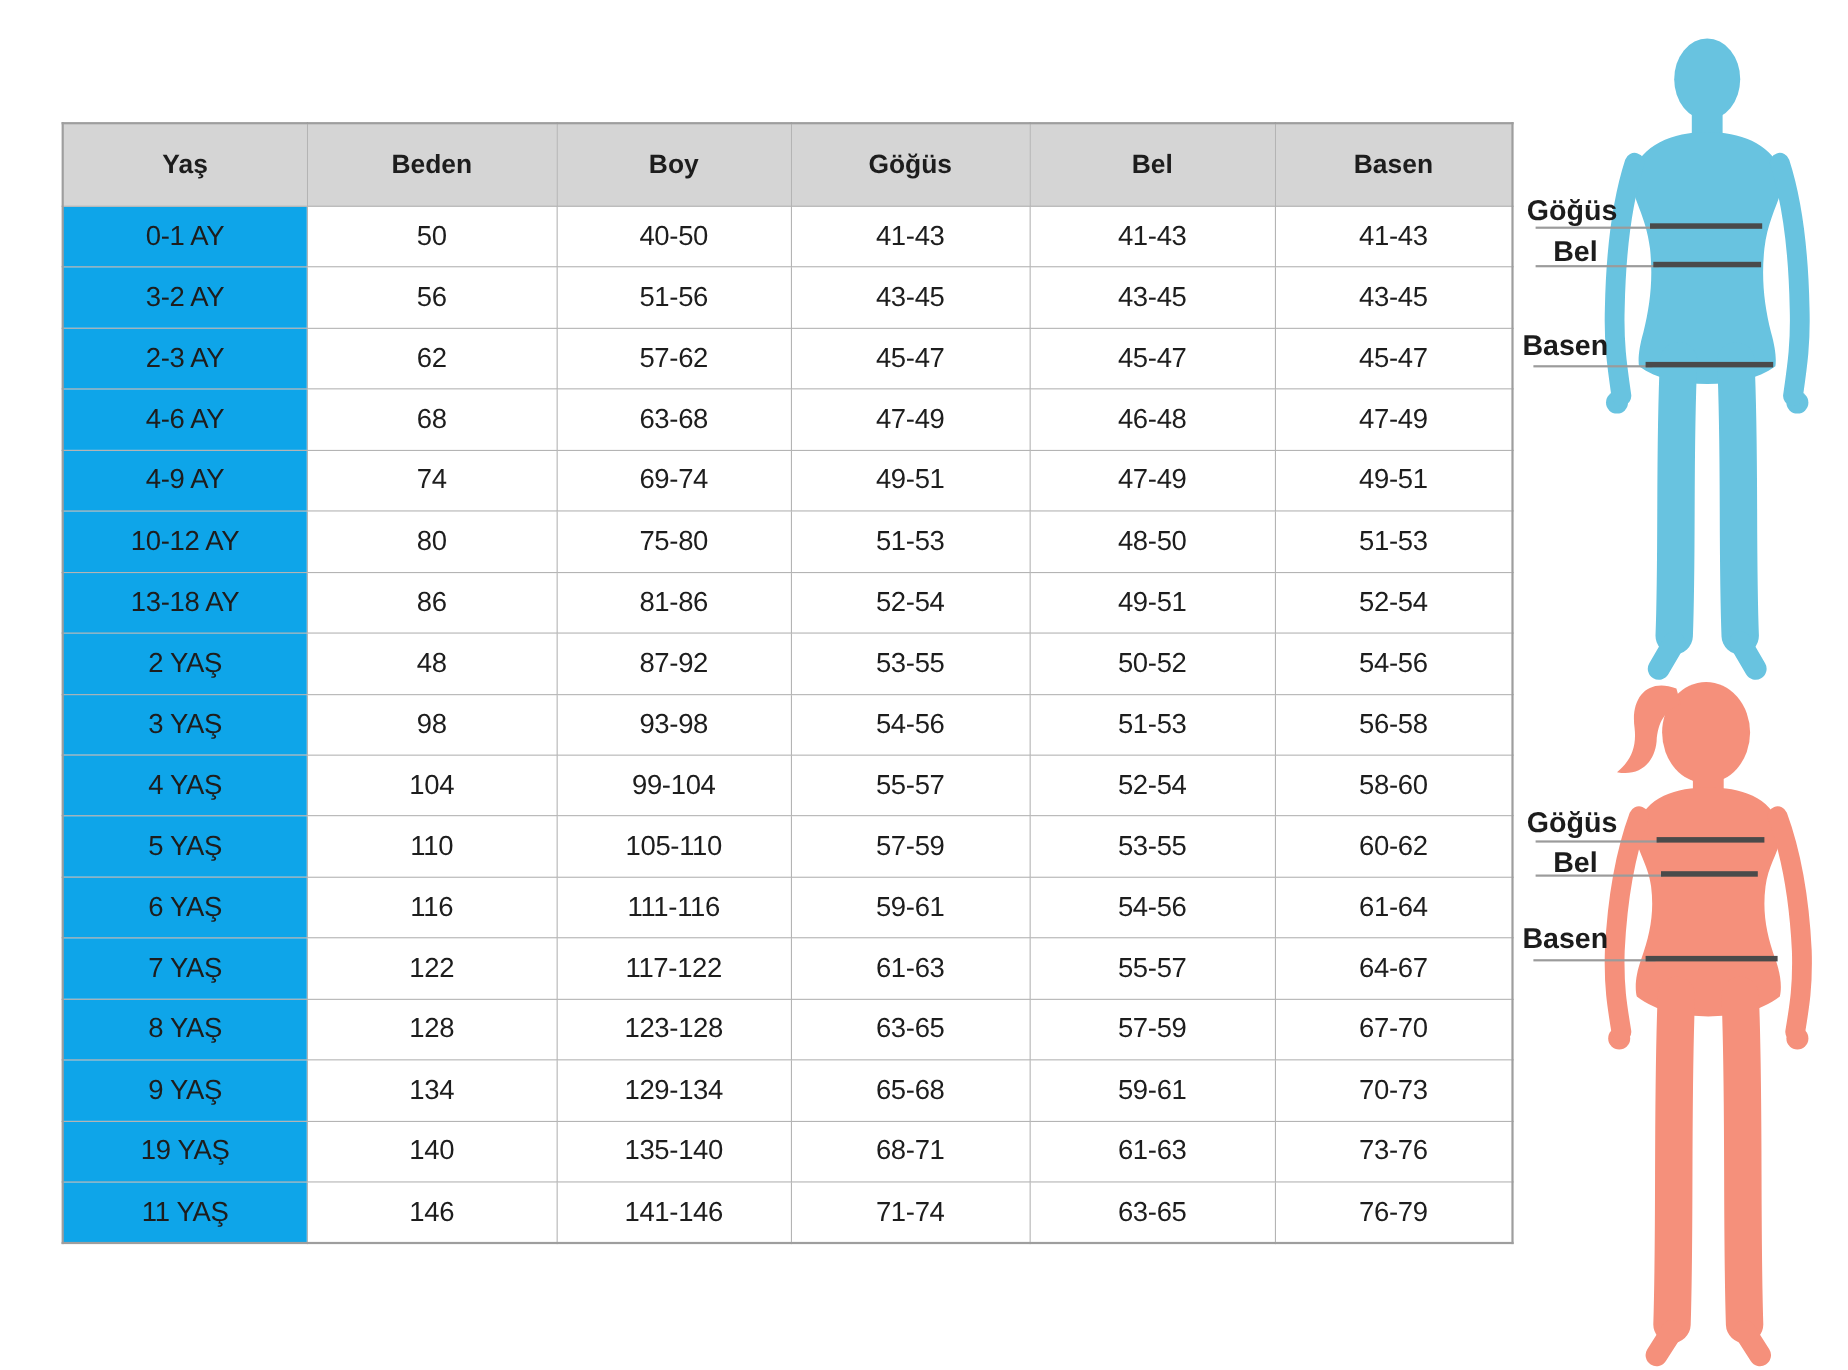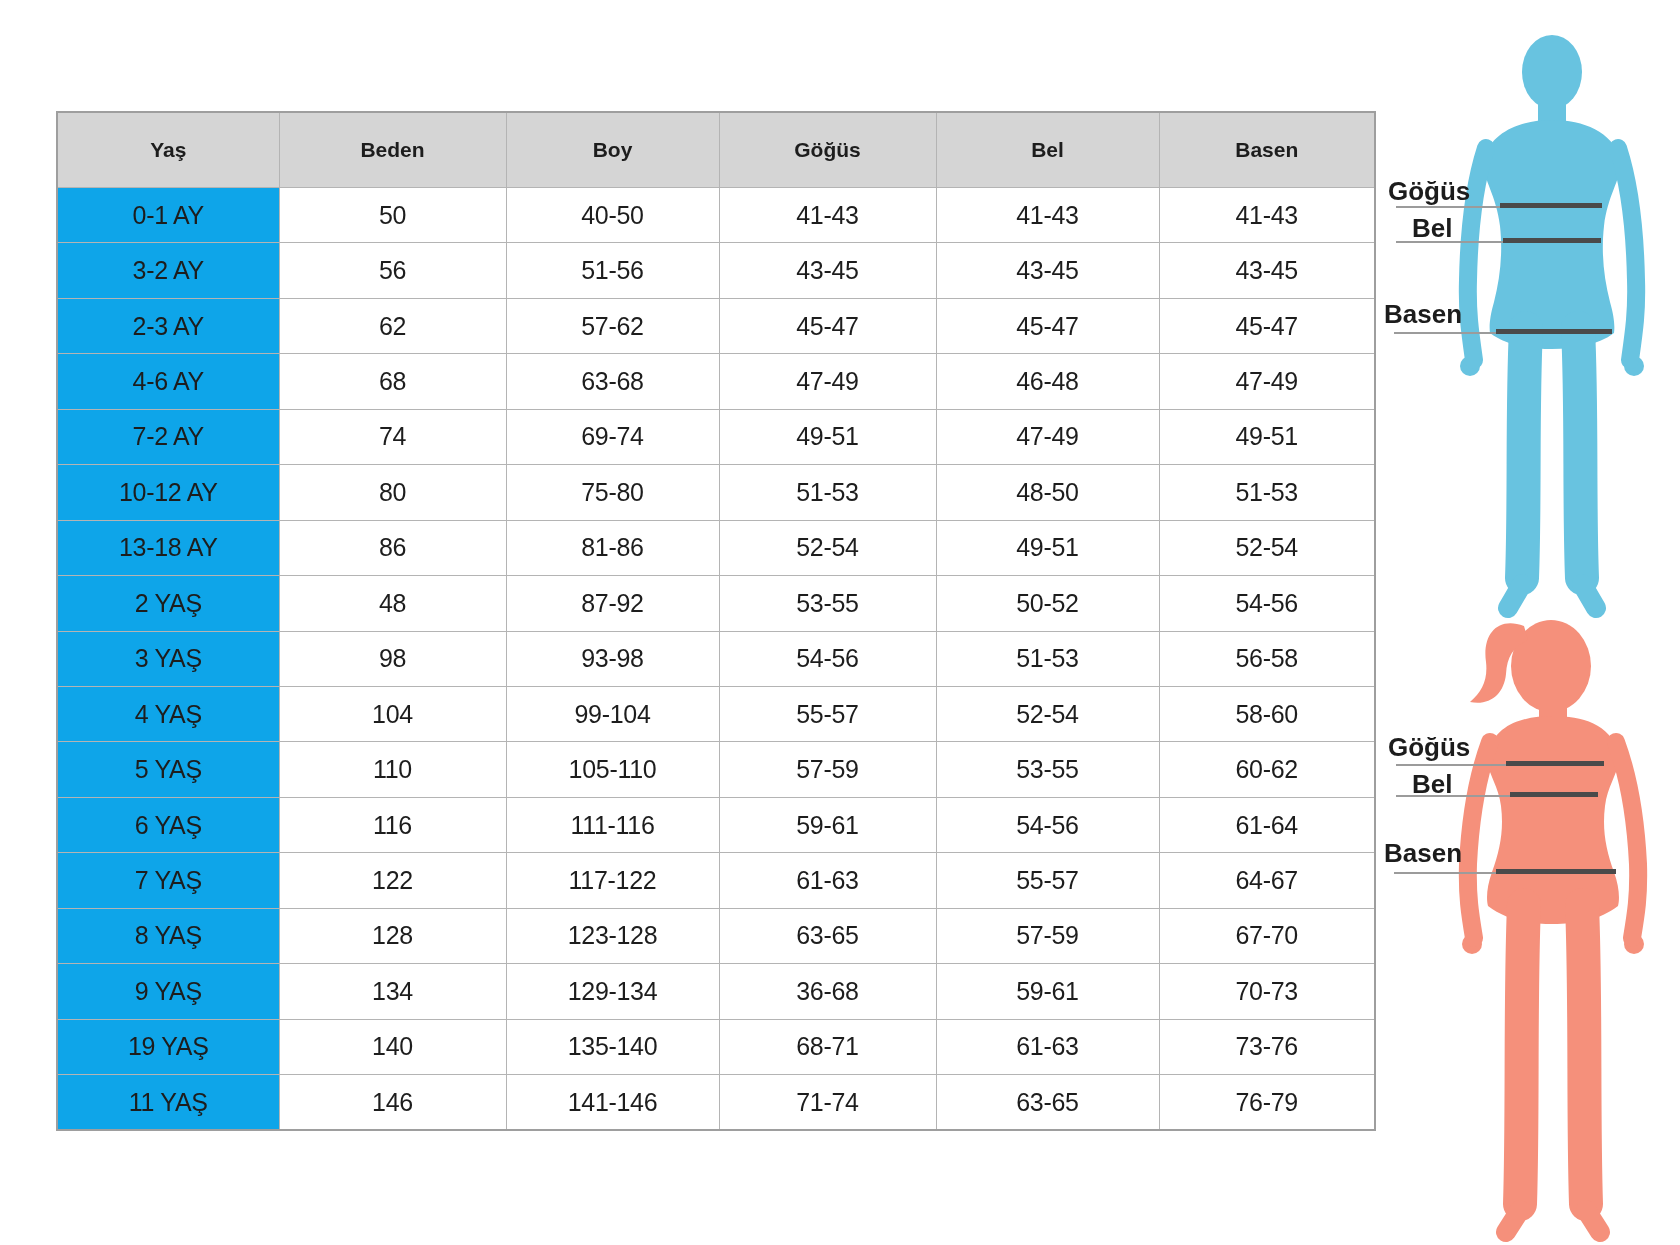--- a/index.html
+++ b/index.html
@@ -21,21 +21,21 @@
   .size-table th,.size-table td{
     border:1px solid #b4b4b4;
     text-align:center;vertical-align:middle;
     color:#1d1d1d;
     font-size:25px;font-weight:400;letter-spacing:-0.3px;
     padding:0;
   }
   .size-table thead th{
     background:#d5d5d5;
     height:74px;
-    font-size:21px;font-weight:700;letter-spacing:0;
+    font-size:24px;font-weight:700;letter-spacing:0;
   }
   .size-table tbody th{
     background:#0ea5e9;font-weight:400;
   }
   .size-table tbody td{background:#ffffff;}
   .size-table tbody tr{height:55px;}
 
   
   .fig-svg{position:absolute;}
   .meas-label{
@@ -97,21 +97,21 @@
         </tr>
         <tr>
           <th>4-6 AY</th>
           <td>68</td>
           <td>63-68</td>
           <td>47-49</td>
           <td>46-48</td>
           <td>47-49</td>
         </tr>
         <tr>
-          <th>7-2 AY</th>
+          <th>4-9 AY</th>
           <td>74</td>
           <td>69-74</td>
           <td>49-51</td>
           <td>47-49</td>
           <td>49-51</td>
         </tr>
         <tr>
           <th>10-12 AY</th>
           <td>80</td>
           <td>75-80</td>
@@ -180,21 +180,21 @@
           <td>128</td>
           <td>123-128</td>
           <td>63-65</td>
           <td>57-59</td>
           <td>67-70</td>
         </tr>
         <tr>
           <th>9 YAŞ</th>
           <td>134</td>
           <td>129-134</td>
-          <td>36-68</td>
+          <td>65-68</td>
           <td>59-61</td>
           <td>70-73</td>
         </tr>
         <tr>
           <th>19 YAŞ</th>
           <td>140</td>
           <td>135-140</td>
           <td>68-71</td>
           <td>61-63</td>
           <td>73-76</td>

